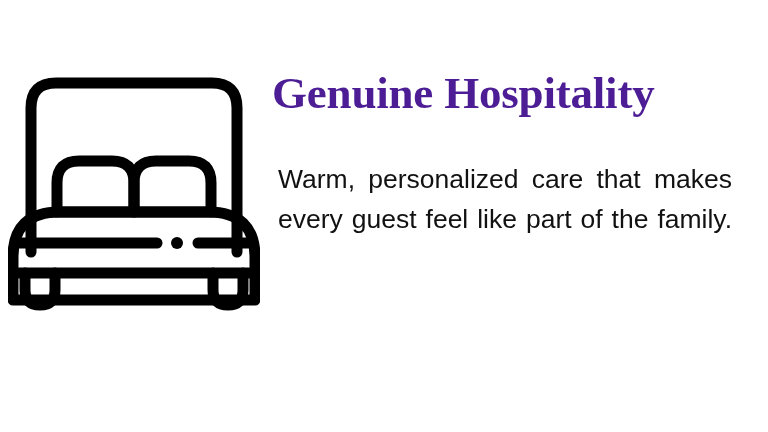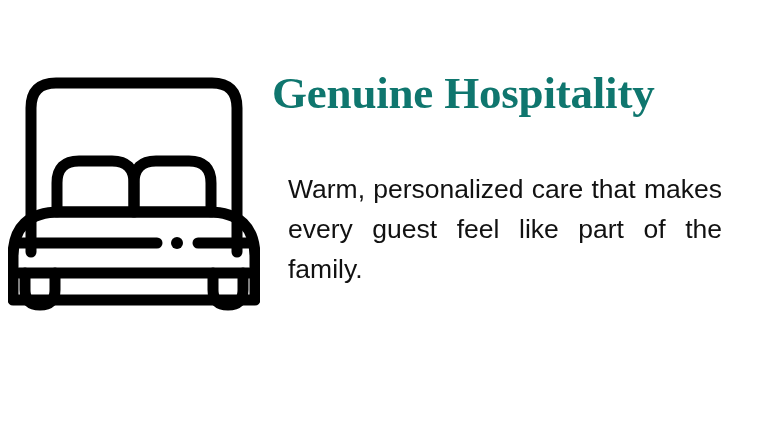--- a/index.html
+++ b/index.html
@@ -36,26 +36,26 @@
     left: 272px;
     top: 70px;
     width: 466px;
   }
   .feature-title {
     font-family: "Liberation Serif", "DejaVu Serif", serif;
     font-weight: 700;
     font-size: 45px;
     line-height: 1.05;
     letter-spacing: -0.2px;
-    color: #0f766e;
+    color: #4c1d95;
     margin: 0;
     white-space: nowrap;
   }
   .feature-desc {
-    margin: 16px;
+    margin: 6px;
     padding-top: 36px;
     font-family: "Liberation Sans", sans-serif;
     font-weight: 400;
     font-size: 26.5px;
     line-height: 40px;
     color: #111111;
     text-align: justify;
     text-justify: inter-word;
     -webkit-hyphens: none;
     hyphens: none;

